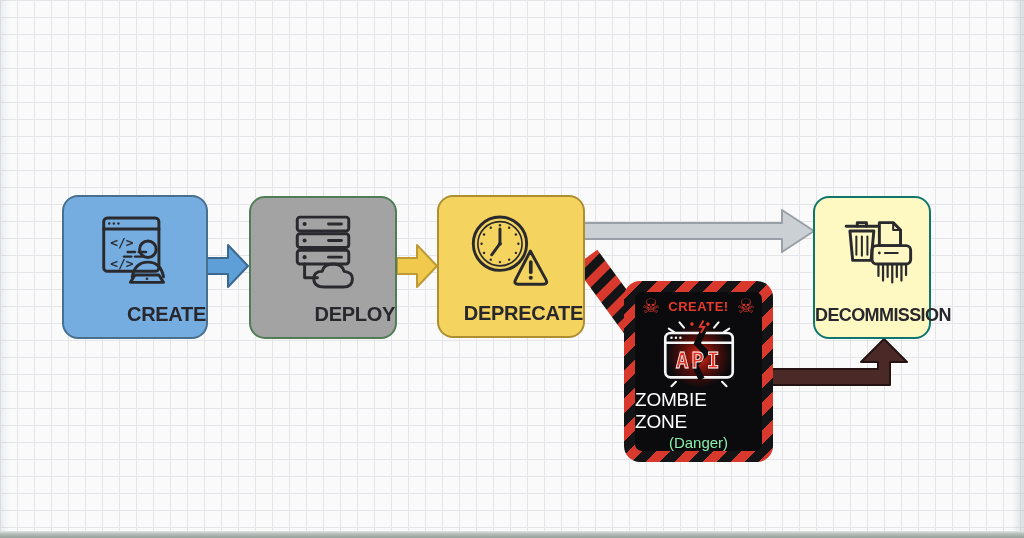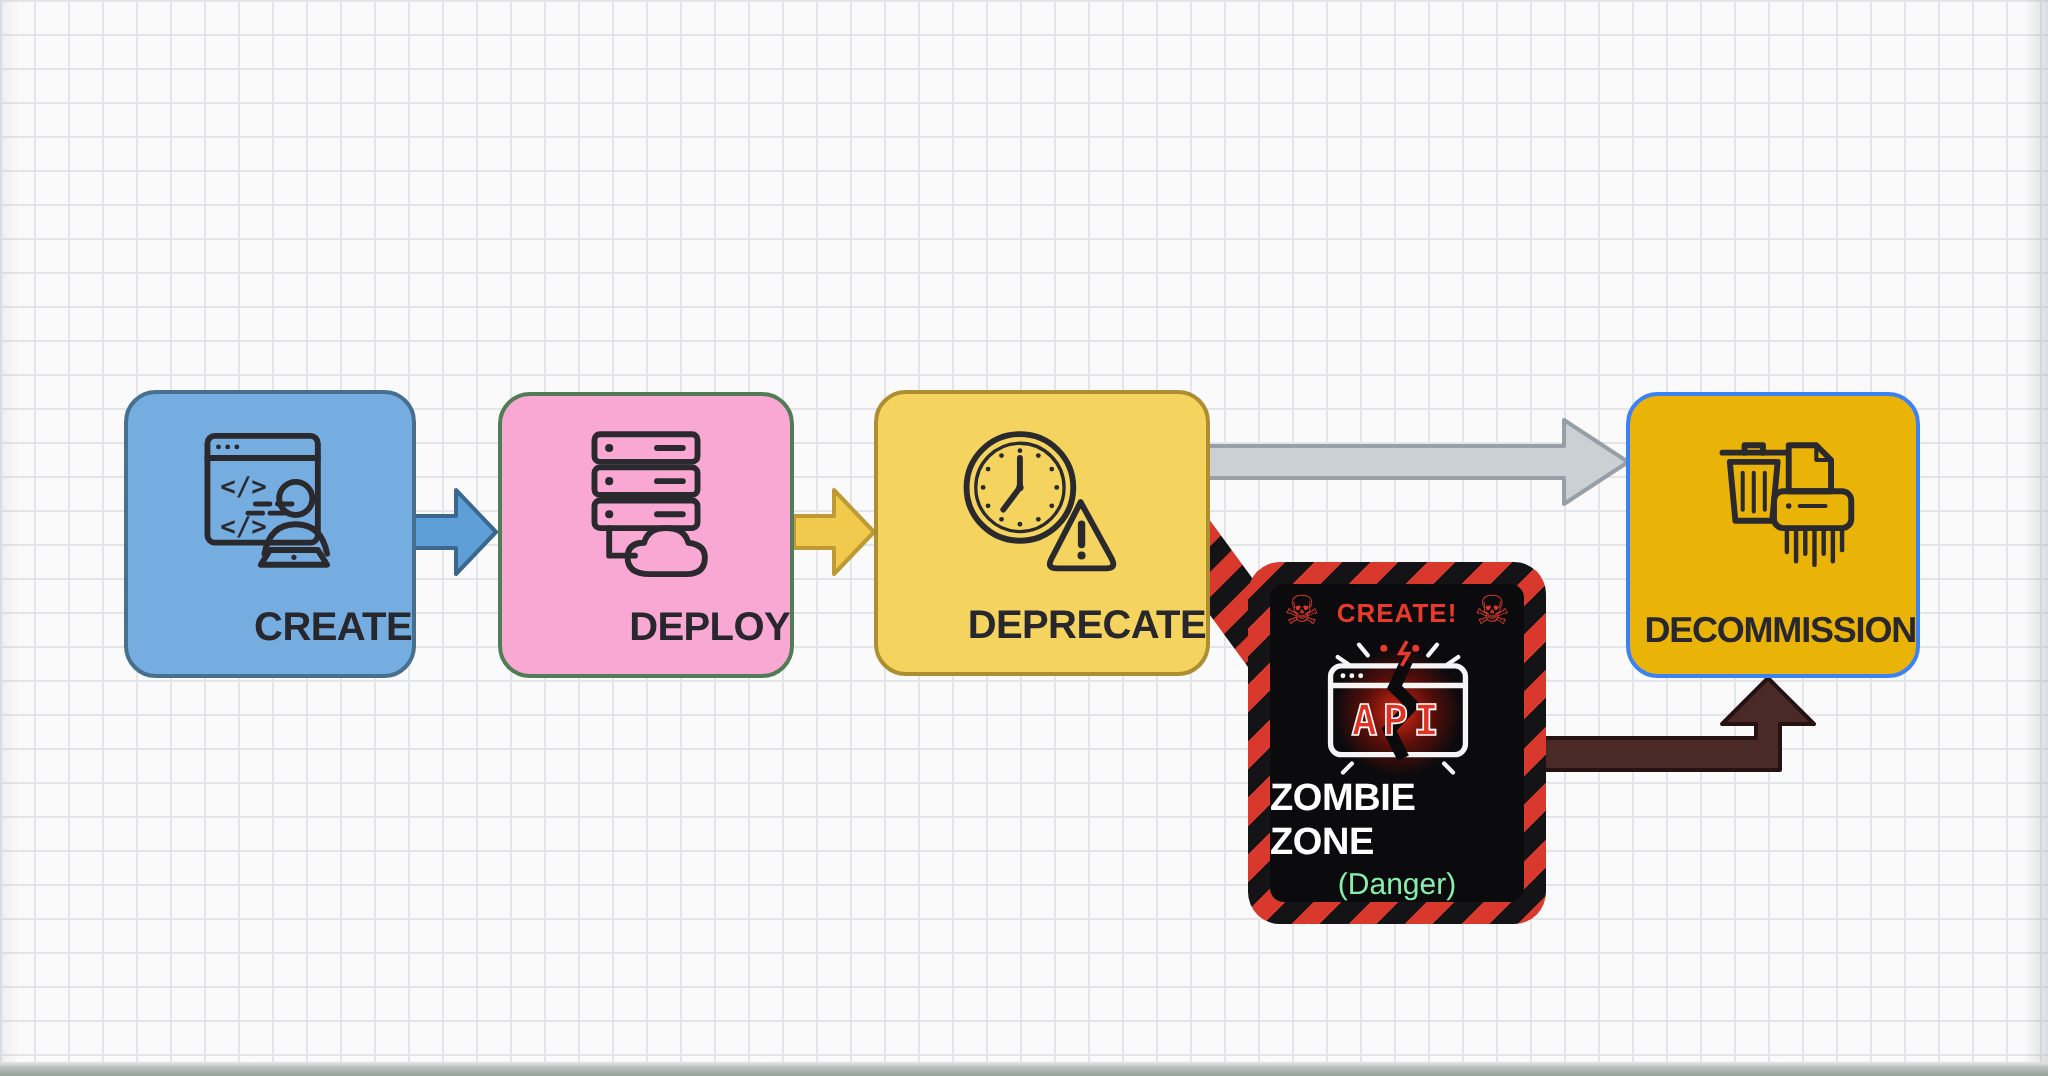--- a/index.html
+++ b/index.html
@@ -21,36 +21,36 @@
 
   #arrow-layer{position:absolute;left:0;top:0;z-index:1;}
 
   .node{position:absolute;box-sizing:border-box;border-radius:16px;z-index:2;
     display:flex;flex-direction:column;align-items:center;}
   .node-icon{margin-top:12px;}
   .node-label{position:absolute;bottom:11px;left:0;right:0;text-align:right;
     font-weight:bold;font-size:20px;color:#27272d;letter-spacing:-0.3px;}
 
   #node-create{left:62px;top:195px;width:146px;height:144px;background:#76ade0;border:2px solid #47708f;}
-  #node-deploy{left:249px;top:196px;width:148px;height:143px;background:#f9a8d4;border:2px solid #507d55;}
-  #node-deprecate{left:437px;top:195px;width:168px;height:143px;background:#f4d45f;border:2px solid #ad8f32;}
-  #node-decommission{left:813px;top:196px;width:147px;height:143px;background:#eab308;border:2px solid #3b82f6;}
+  #node-deploy{left:249px;top:196px;width:148px;height:143px;background:#a3a3a3;border:2px solid #507d55;}
+  #node-deprecate{left:437px;top:195px;width:148px;height:143px;background:#f4d45f;border:2px solid #ad8f32;}
+  #node-decommission{left:813px;top:196px;width:118px;height:143px;background:#fef9c3;border:2px solid #0f766e;}
   #node-decommission .node-label{font-size:18px;letter-spacing:-0.6px;}
 
   
   #node-zombie{left:624px;top:281px;width:149px;height:181px;padding:11px;border-radius:16px;
     background:repeating-linear-gradient(-45deg,#d8392c 0 10px,#141416 10px 20px);
     box-sizing:border-box;z-index:2;position:absolute;}
   .zombie-inner{width:100%;height:100%;background:#0b0b0d;border-radius:7px;
     display:flex;flex-direction:column;align-items:center;overflow:hidden;}
   .danger-row{width:100%;box-sizing:border-box;display:flex;align-items:center;
     justify-content:space-between;padding:3px 7px 0 7px;}
   .skull{color:#d8392c;font-size:20px;line-height:22px;}
   .danger-text{color:#e8392b;font-weight:bold;font-size:13px;letter-spacing:0.5px;}
-  .zombie-title{color:#ffffff;font-weight:bold;font-size:19px;margin-top:1px;letter-spacing:-0.2px;}
+  .zombie-title{color:#ffffff;font-weight:normal;font-size:19px;margin-top:1px;letter-spacing:-0.2px;}
   .zombie-sub{color:#86efac;font-size:15px;margin-top:1px;}
 </style>
 </head>
 <body>
 
 <div class="edge-left"></div>
 <div class="edge-right"></div>
 <div class="bottom-band"></div>
 
 <svg id="arrow-layer" width="1024" height="538" viewBox="0 0 1024 538">

